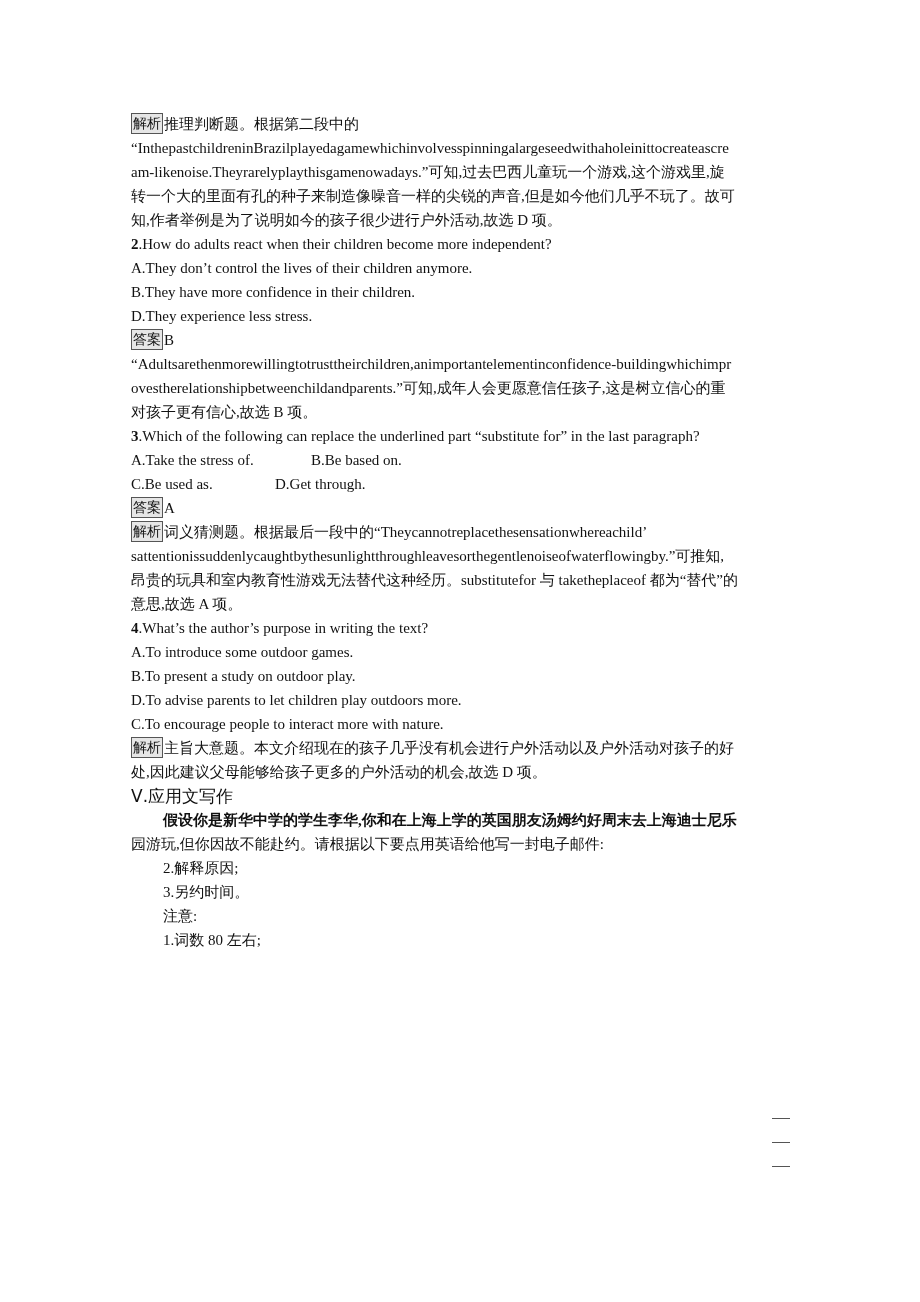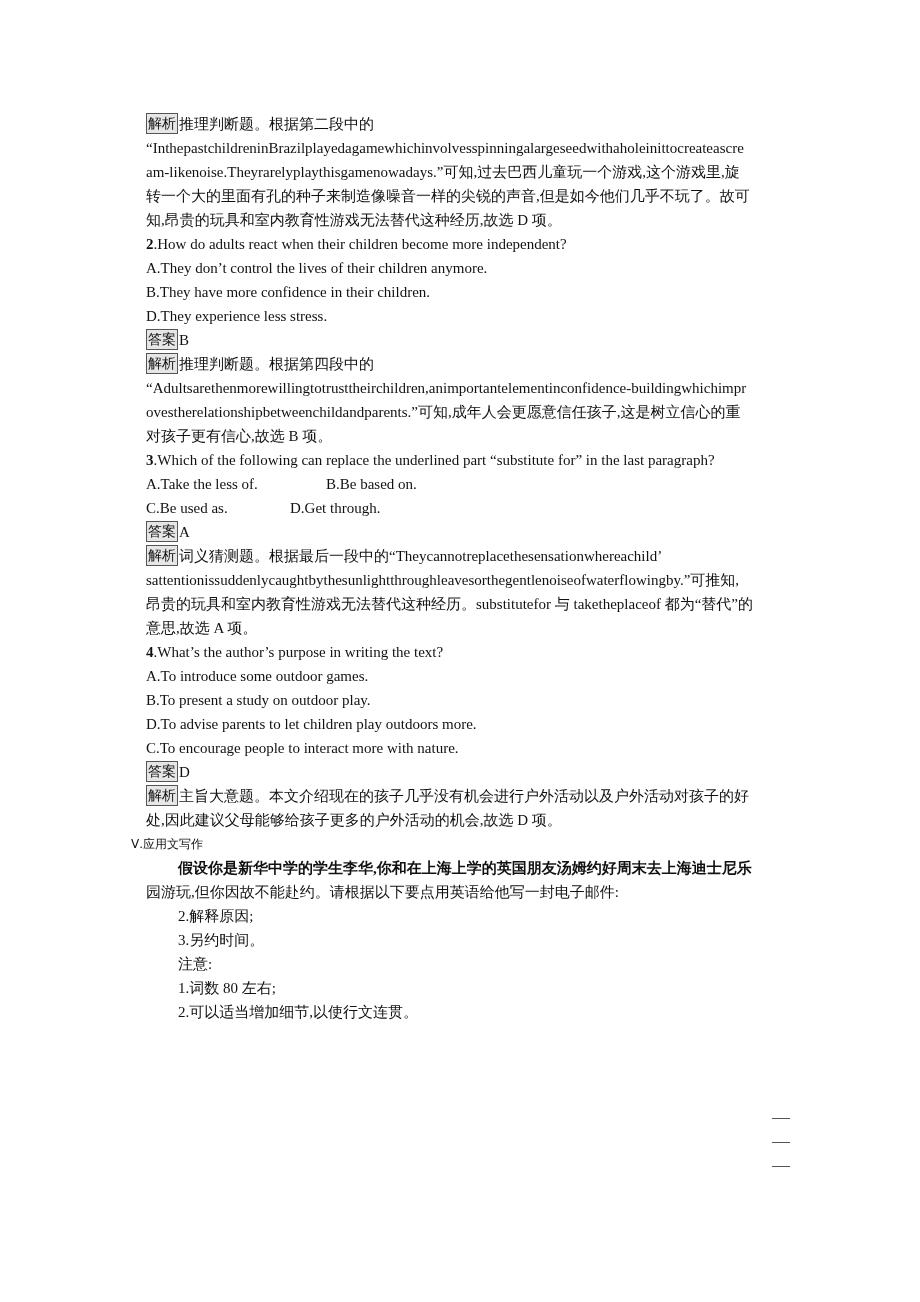--- a/index.html
+++ b/index.html
@@ -1,86 +1,83 @@
 <!DOCTYPE html>
 <html><head>
 <meta charset="utf-8">
 <style>
   html, body { margin:0; padding:0; background:#ffffff; }
   body { width:920px; height:1302px; position:relative; overflow:hidden;
          font-family:"Liberation Serif","DejaVu Serif",serif; color:#111; }
   .page { position:absolute; left:131px; top:112px; width:660px; }
-  .line { font-size:15px; line-height:24px; height:24px; white-space:nowrap;margin-left:15px; }
+  .line { font-size:15px; line-height:24px; height:24px; white-space:nowrap; }
   .tag { display:inline-block; border:1px solid #555; background:#e6e6e6;
          font-family:"DejaVu Sans","Liberation Sans",sans-serif; font-size:14px;
          line-height:19px; padding:0 1px; margin-right:1px; vertical-align:1px; }
   .qnum { font-weight:bold; }
-  .sec-title { font-family:"DejaVu Sans","Liberation Sans",sans-serif; font-size:12px; line-height:24px; height:24px; }
+  .sec-title { font-family:"DejaVu Sans","Liberation Sans",sans-serif; font-size:17px; line-height:24px; height:24px; }
   .indent1 { padding-left:32px;font-weight:bold; }
   .indent2 { padding-left:32px; }
   .opt-gap { display:inline-block; }
   .blank-lines { position:absolute; left:772px; top:1118px; width:18px; }
   .blank-lines div { height:1px; background:#555; margin-bottom:23px; }
 </style>
 </head>
 <body>
 
 <div class="page">
 
   <div>
     <div class="line"><span class="tag">解析</span><span>推理判断题。根据第二段中的</span></div>
     <div class="line">“InthepastchildreninBrazilplayedagamewhichinvolvesspinningalargeseedwithaholeinittocreateascre</div>
     <div class="line">am-likenoise.Theyrarelyplaythisgamenowadays.”可知,过去巴西儿童玩一个游戏,这个游戏里,旋</div>
     <div class="line">转一个大的里面有孔的种子来制造像噪音一样的尖锐的声音,但是如今他们几乎不玩了。故可</div>
-    <div class="line">知,昂贵的玩具和室内教育性游戏无法替代这种经历,故选 D 项。</div>
+    <div class="line">知,作者举例是为了说明如今的孩子很少进行户外活动,故选 D 项。</div>
   </div>
 
   <div>
     <div class="line"><span class="qnum">2</span><span>.How do adults react when their children become more independent?</span></div>
     <div class="line">A.They don’t control the lives of their children anymore.</div>
     <div class="line">B.They have more confidence in their children.</div>
     <div class="line">D.They experience less stress.</div>
     <div class="line"><span class="tag">答案</span><span>B</span></div>
-    <div class="line"><span class="tag">解析</span><span>推理判断题。根据第四段中的</span></div>
     <div class="line">“Adultsarethenmorewillingtotrusttheirchildren,animportantelementinconfidence-buildingwhichimpr</div>
     <div class="line">ovestherelationshipbetweenchildandparents.”可知,成年人会更愿意信任孩子,这是树立信心的重</div>
     <div class="line">对孩子更有信心,故选 B 项。</div>
   </div>
 
   <div>
     <div class="line"><span class="qnum">3</span><span>.Which of the following can replace the underlined part “substitute for” in the last paragraph?</span></div>
-    <div class="line"><span class="opt-gap" style="width:180px">A.Take the less of.</span><span>B.Be based on.</span></div>
+    <div class="line"><span class="opt-gap" style="width:180px">A.Take the stress of.</span><span>B.Be based on.</span></div>
     <div class="line"><span class="opt-gap" style="width:144px">C.Be used as.</span><span>D.Get through.</span></div>
     <div class="line"><span class="tag">答案</span><span>A</span></div>
     <div class="line"><span class="tag">解析</span><span>词义猜测题。根据最后一段中的“Theycannotreplacethesensationwhereachild’</span></div>
     <div class="line">sattentionissuddenlycaughtbythesunlightthroughleavesorthegentlenoiseofwaterflowingby.”可推知,</div>
     <div class="line">昂贵的玩具和室内教育性游戏无法替代这种经历。substitutefor 与 taketheplaceof 都为“替代”的</div>
     <div class="line">意思,故选 A 项。</div>
   </div>
 
   <div>
     <div class="line"><span class="qnum">4</span><span>.What’s the author’s purpose in writing the text?</span></div>
     <div class="line">A.To introduce some outdoor games.</div>
     <div class="line">B.To present a study on outdoor play.</div>
     <div class="line">D.To advise parents to let children play outdoors more.</div>
     <div class="line">C.To encourage people to interact more with nature.</div>
-    <div class="line"><span class="tag">答案</span><span>D</span></div>
     <div class="line"><span class="tag">解析</span><span>主旨大意题。本文介绍现在的孩子几乎没有机会进行户外活动以及户外活动对孩子的好</span></div>
     <div class="line">处,因此建议父母能够给孩子更多的户外活动的机会,故选 D 项。</div>
   </div>
 
   <div>
     <div class="sec-title">Ⅴ.应用文写作</div>
     <div class="line indent1">假设你是新华中学的学生李华,你和在上海上学的英国朋友汤姆约好周末去上海迪士尼乐</div>
     <div class="line">园游玩,但你因故不能赴约。请根据以下要点用英语给他写一封电子邮件:</div>
     <div class="line indent2">2.解释原因;</div>
     <div class="line indent2">3.另约时间。</div>
     <div class="line indent2">注意:</div>
     <div class="line indent2">1.词数 80 左右;</div>
-    <div class="line indent2">2.可以适当增加细节,以使行文连贯。</div>
   </div>
 </div>
 
 <div class="blank-lines">
   <div></div>
   <div></div>
   <div></div>
 </div>
 
 </body></html>

